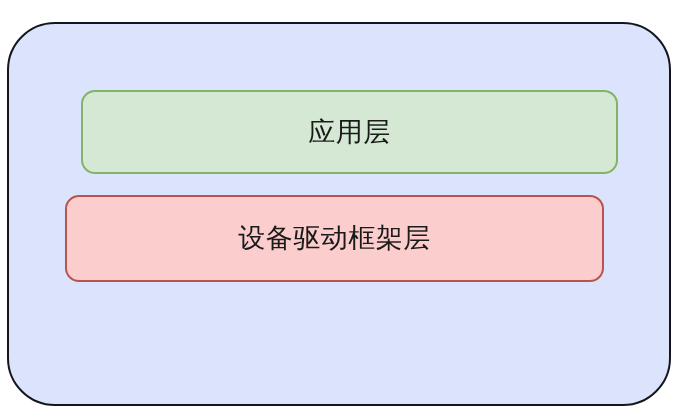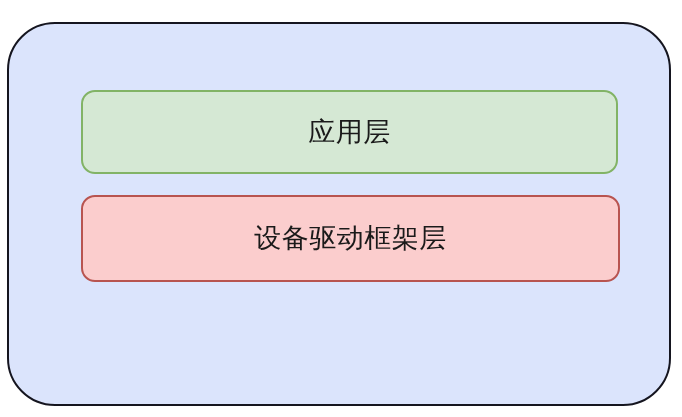--- a/index.html
+++ b/index.html
@@ -41,21 +41,21 @@
   }
 
   .layer-box.app {
     left: 72px;
     top: 66px;
     width: 537px;
     height: 84px;
   }
 
   .layer-box.framework {
-    left: 72px;
+    left: 56px;
     top: 171px;
     width: 539px;
     height: 87px;
   }
 
   .layer-box.driver {
     left: 72px;
     top: 272px;
     width: 539px;
     height: 90px;

